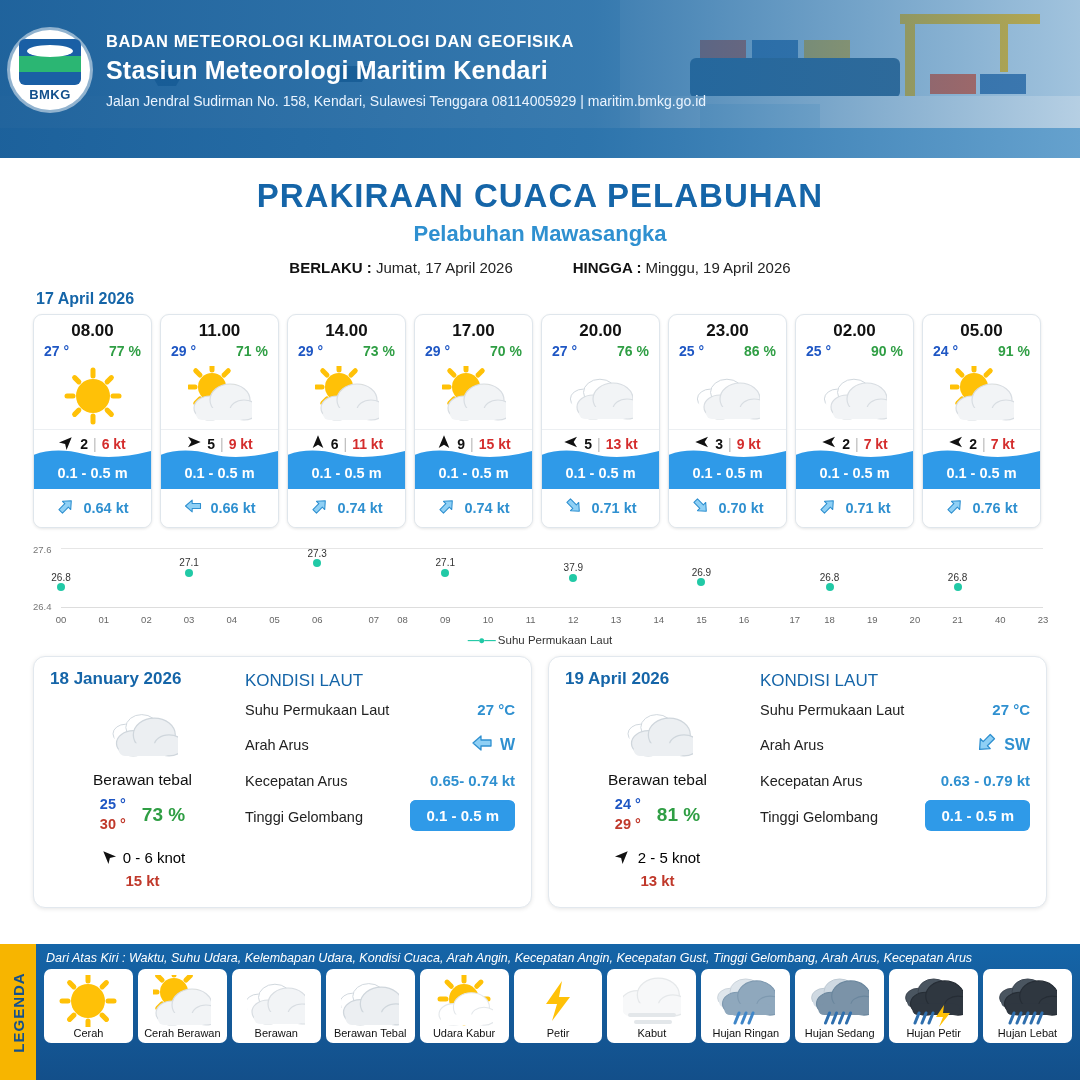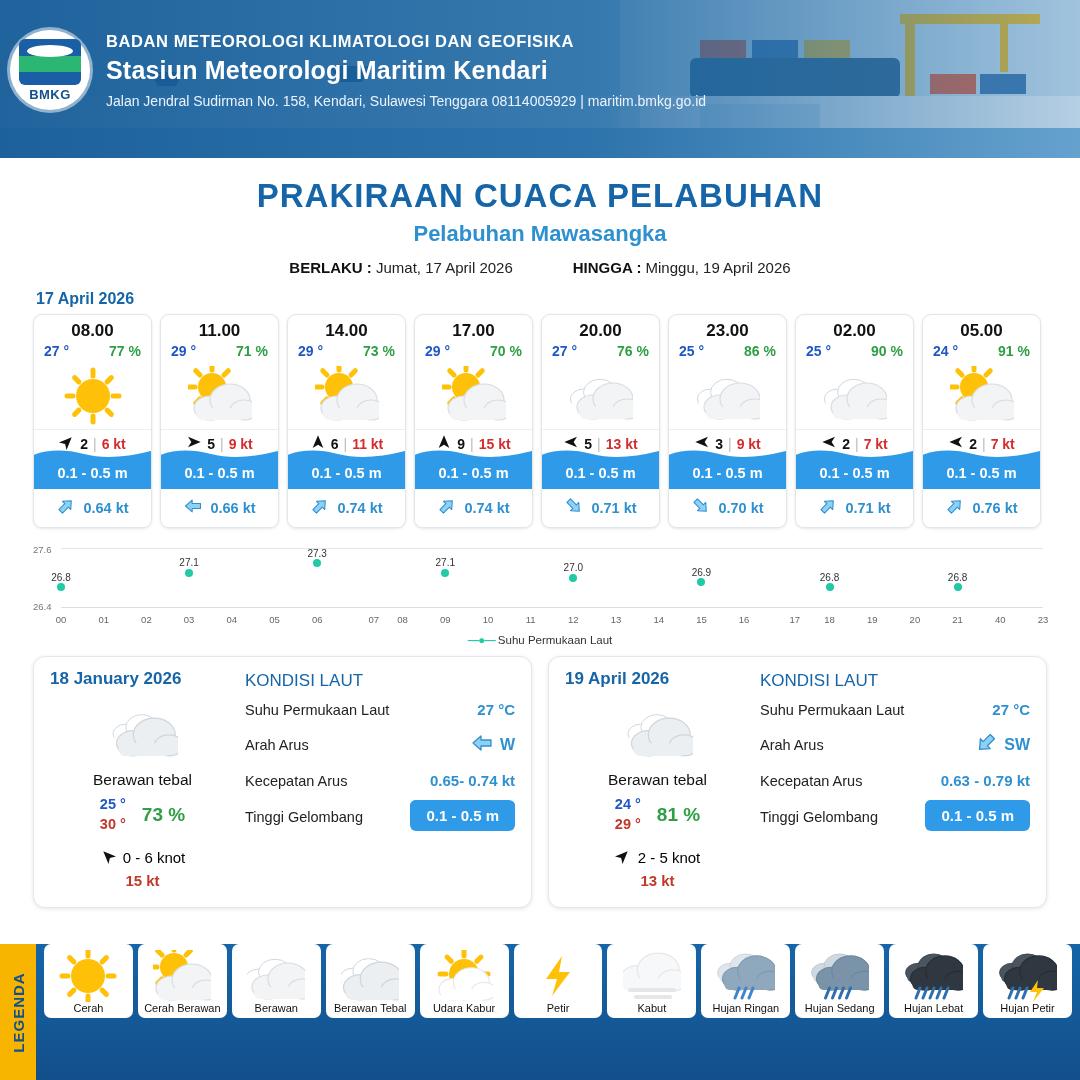--- a/index.html
+++ b/index.html
@@ -586,21 +586,21 @@
   <div class="chart-plot" id="plot">
       <div class="pt" style="left: 0%; top: 66.6667%; background: rgb(33, 201, 166);"></div>
       <div class="ptlbl" style="left: 0%; top: 59.6667%;">26.8</div>
       <div class="pt" style="left: 13.0435%; top: 41.6667%; background: rgb(33, 201, 166);"></div>
       <div class="ptlbl" style="left: 13.0435%; top: 34.6667%;">27.1</div>
       <div class="pt" style="left: 26.087%; top: 25%; background: rgb(33, 201, 166);"></div>
       <div class="ptlbl" style="left: 26.087%; top: 18%;">27.3</div>
       <div class="pt" style="left: 39.1304%; top: 41.6667%; background: rgb(33, 201, 166);"></div>
       <div class="ptlbl" style="left: 39.1304%; top: 34.6667%;">27.1</div>
       <div class="pt" style="left: 52.1739%; top: 50%; background: rgb(33, 201, 166);"></div>
-      <div class="ptlbl" style="left: 52.1739%; top: 43%;">27.0</div>
+      <div class="ptlbl" style="left: 52.1739%; top: 43%;">37.9</div>
       <div class="pt" style="left: 65.2174%; top: 58.3333%; background: rgb(33, 201, 166);"></div>
       <div class="ptlbl" style="left: 65.2174%; top: 51.3333%;">26.9</div>
       <div class="pt" style="left: 78.2609%; top: 66.6667%; background: rgb(33, 201, 166);"></div>
       <div class="ptlbl" style="left: 78.2609%; top: 59.6667%;">26.8</div>
       <div class="pt" style="left: 91.3043%; top: 66.6667%; background: rgb(33, 201, 166);"></div>
       <div class="ptlbl" style="left: 91.3043%; top: 59.6667%;">26.8</div>
       <div class="xtick" style="left: 0%; bottom: -18px;">00</div>
       <div class="xtick" style="left: 4.34783%; bottom: -18px;">01</div>
       <div class="xtick" style="left: 8.69565%; bottom: -18px;">02</div>
       <div class="xtick" style="left: 13.0435%; bottom: -18px;">03</div>
@@ -761,20 +761,21 @@
         </span>
         </div>
     </div>
     </div>
   </div>
 
 <div class="legend">
   <div class="legend-side">
     <span>LEGENDA</span>
   </div>
+  <div class="legend-note">Dari Atas Kiri : Waktu, Suhu Udara, Kelembapan Udara, Kondisi Cuaca, Arah Angin, Kecepatan Angin, Kecepatan Gust, Tinggi Gelombang, Arah Arus, Kecepatan Arus</div>
   <div class="legend-items" id="legend-items">
       <div class="leg-item">
         <div class="leg-ic">
           <svg width="58" height="52" viewBox="0 0 58 52">
             <line x1="49" y1="26" x2="55" y2="26" stroke="#FFC107" stroke-width="5" stroke-linecap="round"></line>
             <line x1="43.14213562373095" y1="40.14213562373095" x2="47.38477631085024" y2="44.384776310850235" stroke="#FFC107" stroke-width="5" stroke-linecap="round"></line>
             <line x1="29" y1="46" x2="29" y2="52" stroke="#FFC107" stroke-width="5" stroke-linecap="round"></line>
             <line x1="14.85786437626905" y1="40.14213562373095" x2="10.615223689149765" y2="44.38477631085024" stroke="#FFC107" stroke-width="5" stroke-linecap="round"></line>
             <line x1="9" y1="26.000000000000004" x2="3" y2="26.000000000000004" stroke="#FFC107" stroke-width="5" stroke-linecap="round"></line>
             <line x1="14.857864376269045" y1="11.85786437626905" x2="10.615223689149762" y2="7.615223689149765" stroke="#FFC107" stroke-width="5" stroke-linecap="round"></line>
@@ -943,46 +944,46 @@
     <ellipse cx="6" cy="-2" rx="20" ry="16" fill="#4a5560" stroke="#3b444e" stroke-width="1.2"></ellipse>
     <ellipse cx="20" cy="8" rx="14" ry="10" fill="#4a5560" stroke="#3b444e" stroke-width="1.2"></ellipse>
     <rect x="-28" y="6" width="50" height="12" rx="6" fill="#4a5560"></rect>
   </g>
             <g transform="translate(34,23) scale(0.95)">
     <ellipse cx="-14" cy="6" rx="16" ry="12" fill="#2f3740" stroke="#262d35" stroke-width="1.2"></ellipse>
     <ellipse cx="6" cy="-2" rx="20" ry="16" fill="#2f3740" stroke="#262d35" stroke-width="1.2"></ellipse>
     <ellipse cx="20" cy="8" rx="14" ry="10" fill="#2f3740" stroke="#262d35" stroke-width="1.2"></ellipse>
     <rect x="-28" y="6" width="50" height="12" rx="6" fill="#2f3740"></rect>
   </g>
+            <line x1="14" y1="38" x2="10" y2="48" stroke="#2f6fae" stroke-width="3" stroke-linecap="round"></line>
+            <line x1="21" y1="38" x2="17" y2="48" stroke="#2f6fae" stroke-width="3" stroke-linecap="round"></line>
+            <line x1="28" y1="38" x2="24" y2="48" stroke="#2f6fae" stroke-width="3" stroke-linecap="round"></line>
+            <path d="M39 30 L31 42 L38 42 L34 52 L45 38 L38 38 Z" fill="#FFC107"></path>
+          </svg>
+        </div>
+    <div class="leg-lbl">Hujan Petir</div>
+      </div>
+      <div class="leg-item">
+        <div class="leg-ic">
+          <svg width="58" height="52" viewBox="0 0 58 52">
+            <g transform="translate(24,18) scale(0.78)">
+    <ellipse cx="-14" cy="6" rx="16" ry="12" fill="#4a5560" stroke="#3b444e" stroke-width="1.2"></ellipse>
+    <ellipse cx="6" cy="-2" rx="20" ry="16" fill="#4a5560" stroke="#3b444e" stroke-width="1.2"></ellipse>
+    <ellipse cx="20" cy="8" rx="14" ry="10" fill="#4a5560" stroke="#3b444e" stroke-width="1.2"></ellipse>
+    <rect x="-28" y="6" width="50" height="12" rx="6" fill="#4a5560"></rect>
+  </g>
+            <g transform="translate(34,23) scale(0.95)">
+    <ellipse cx="-14" cy="6" rx="16" ry="12" fill="#2f3740" stroke="#262d35" stroke-width="1.2"></ellipse>
+    <ellipse cx="6" cy="-2" rx="20" ry="16" fill="#2f3740" stroke="#262d35" stroke-width="1.2"></ellipse>
+    <ellipse cx="20" cy="8" rx="14" ry="10" fill="#2f3740" stroke="#262d35" stroke-width="1.2"></ellipse>
+    <rect x="-28" y="6" width="50" height="12" rx="6" fill="#2f3740"></rect>
+  </g>
             <line x1="15" y1="38" x2="11" y2="48" stroke="#2f6fae" stroke-width="3" stroke-linecap="round"></line>
             <line x1="22" y1="38" x2="18" y2="48" stroke="#2f6fae" stroke-width="3" stroke-linecap="round"></line>
             <line x1="29" y1="38" x2="25" y2="48" stroke="#2f6fae" stroke-width="3" stroke-linecap="round"></line>
             <line x1="36" y1="38" x2="32" y2="48" stroke="#2f6fae" stroke-width="3" stroke-linecap="round"></line>
             <line x1="43" y1="38" x2="39" y2="48" stroke="#2f6fae" stroke-width="3" stroke-linecap="round"></line>
           </svg>
         </div>
     <div class="leg-lbl">Hujan Lebat</div>
       </div>
-      <div class="leg-item">
-        <div class="leg-ic">
-          <svg width="58" height="52" viewBox="0 0 58 52">
-            <g transform="translate(24,18) scale(0.78)">
-    <ellipse cx="-14" cy="6" rx="16" ry="12" fill="#4a5560" stroke="#3b444e" stroke-width="1.2"></ellipse>
-    <ellipse cx="6" cy="-2" rx="20" ry="16" fill="#4a5560" stroke="#3b444e" stroke-width="1.2"></ellipse>
-    <ellipse cx="20" cy="8" rx="14" ry="10" fill="#4a5560" stroke="#3b444e" stroke-width="1.2"></ellipse>
-    <rect x="-28" y="6" width="50" height="12" rx="6" fill="#4a5560"></rect>
-  </g>
-            <g transform="translate(34,23) scale(0.95)">
-    <ellipse cx="-14" cy="6" rx="16" ry="12" fill="#2f3740" stroke="#262d35" stroke-width="1.2"></ellipse>
-    <ellipse cx="6" cy="-2" rx="20" ry="16" fill="#2f3740" stroke="#262d35" stroke-width="1.2"></ellipse>
-    <ellipse cx="20" cy="8" rx="14" ry="10" fill="#2f3740" stroke="#262d35" stroke-width="1.2"></ellipse>
-    <rect x="-28" y="6" width="50" height="12" rx="6" fill="#2f3740"></rect>
-  </g>
-            <line x1="14" y1="38" x2="10" y2="48" stroke="#2f6fae" stroke-width="3" stroke-linecap="round"></line>
-            <line x1="21" y1="38" x2="17" y2="48" stroke="#2f6fae" stroke-width="3" stroke-linecap="round"></line>
-            <line x1="28" y1="38" x2="24" y2="48" stroke="#2f6fae" stroke-width="3" stroke-linecap="round"></line>
-            <path d="M39 30 L31 42 L38 42 L34 52 L45 38 L38 38 Z" fill="#FFC107"></path>
-          </svg>
-        </div>
-    <div class="leg-lbl">Hujan Petir</div>
-      </div>
     </div>
 </div>
 
 </body></html>

